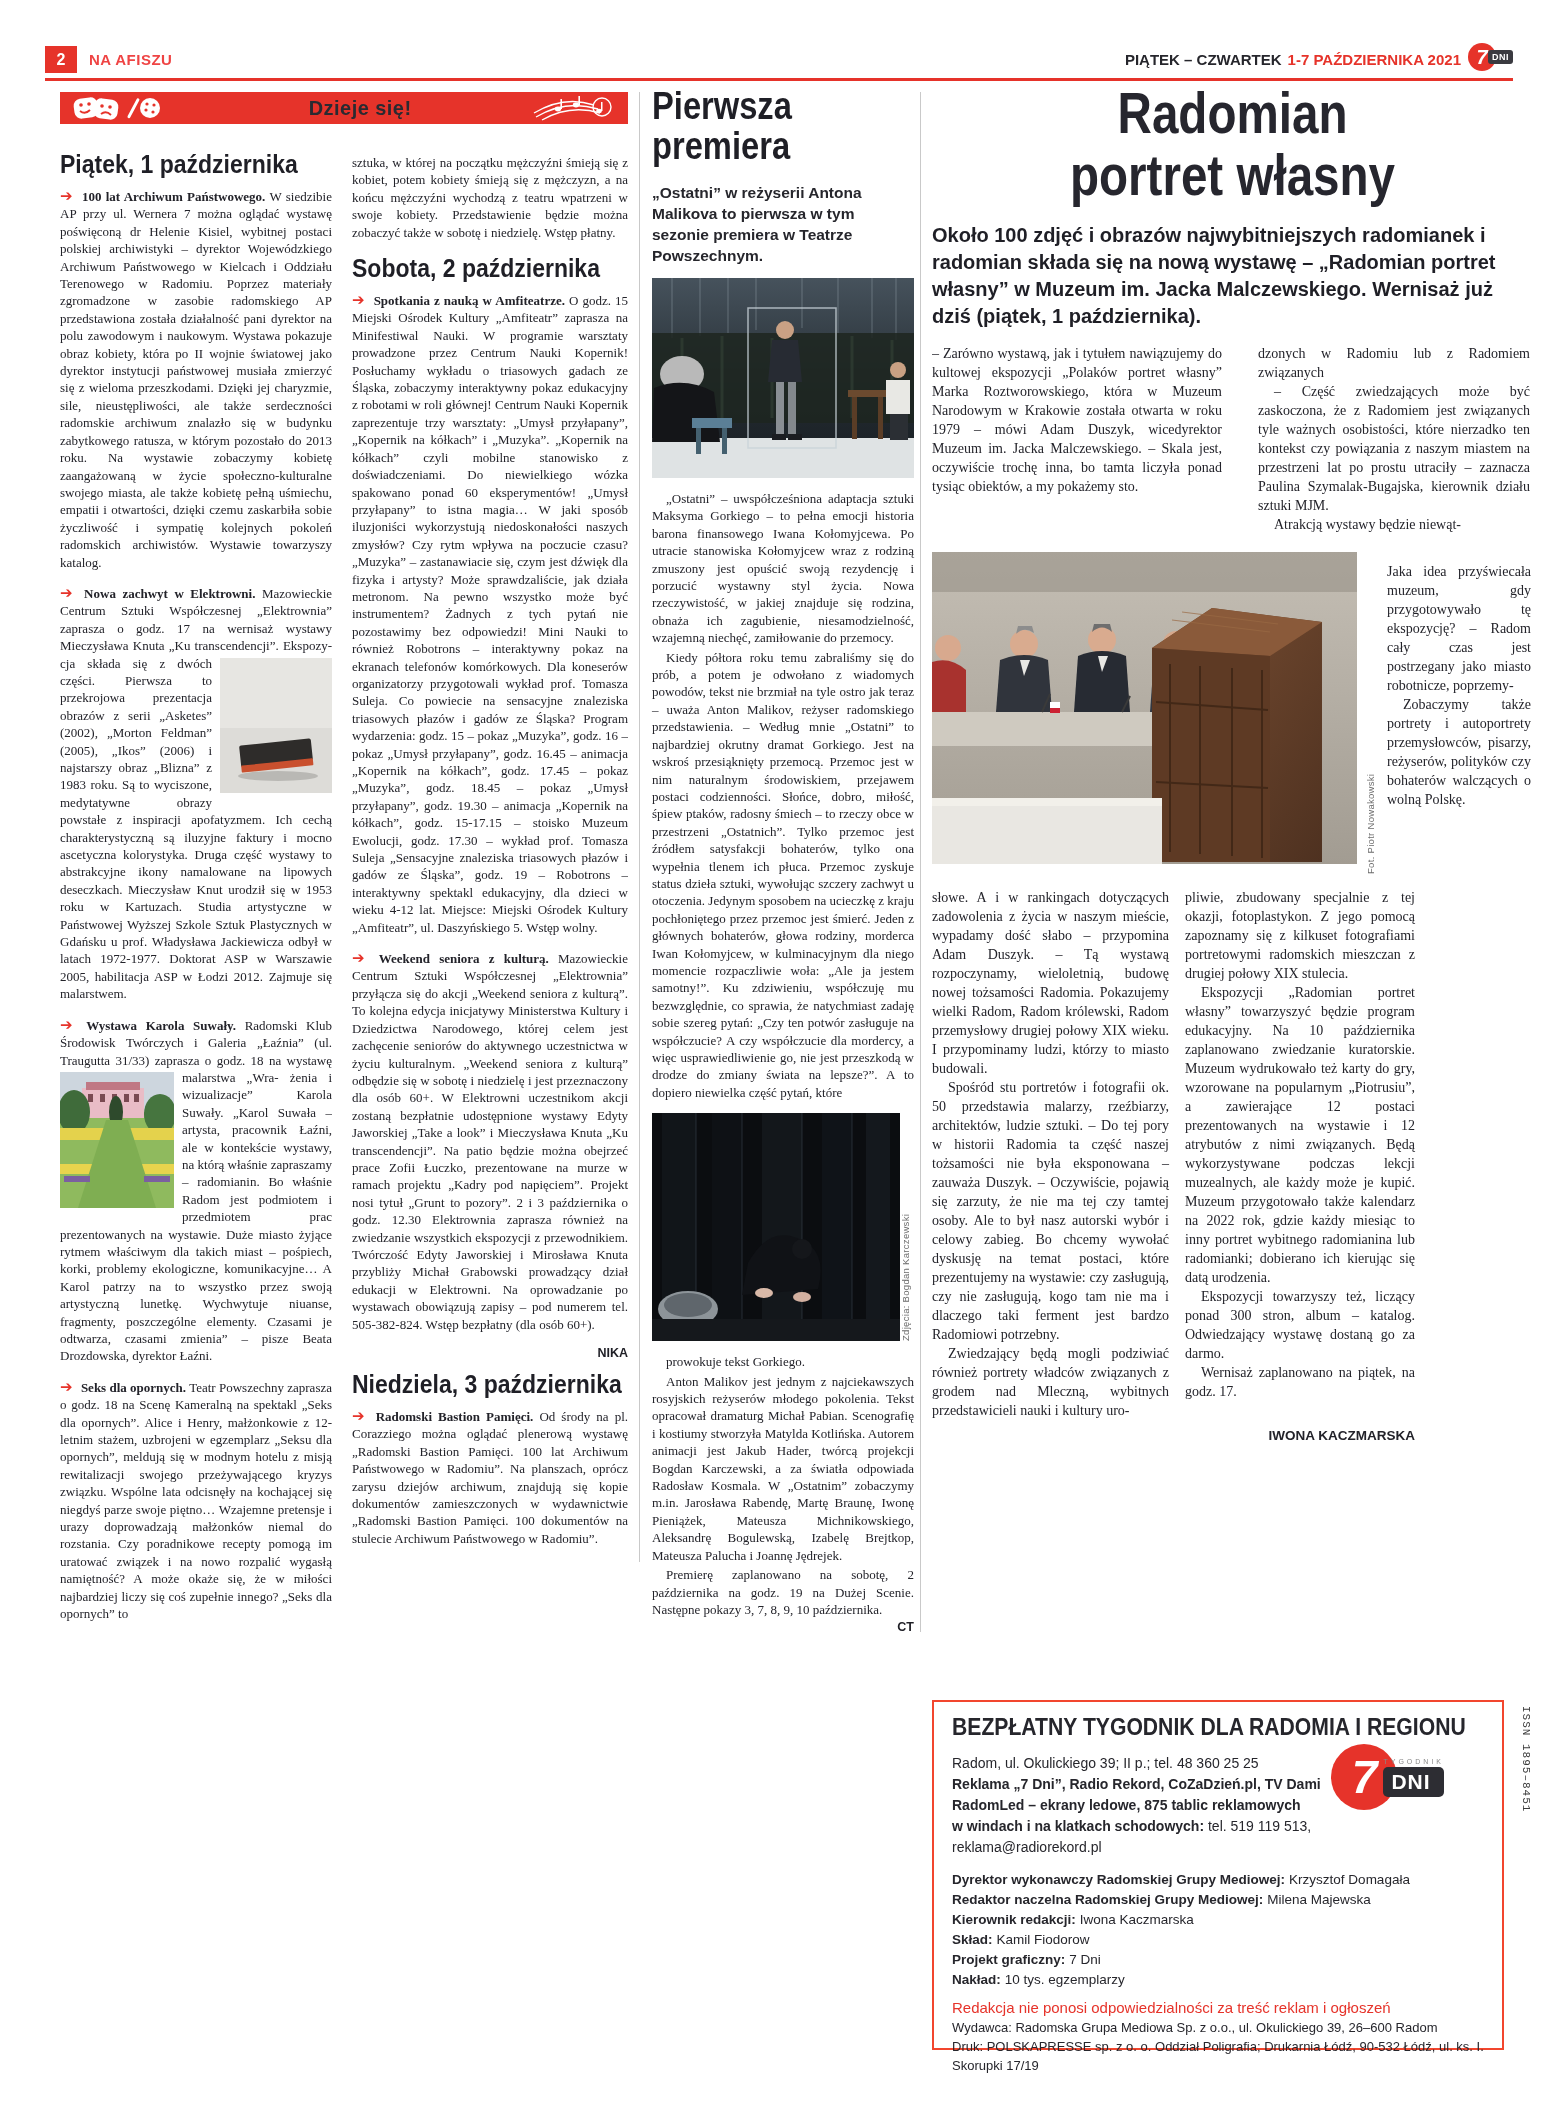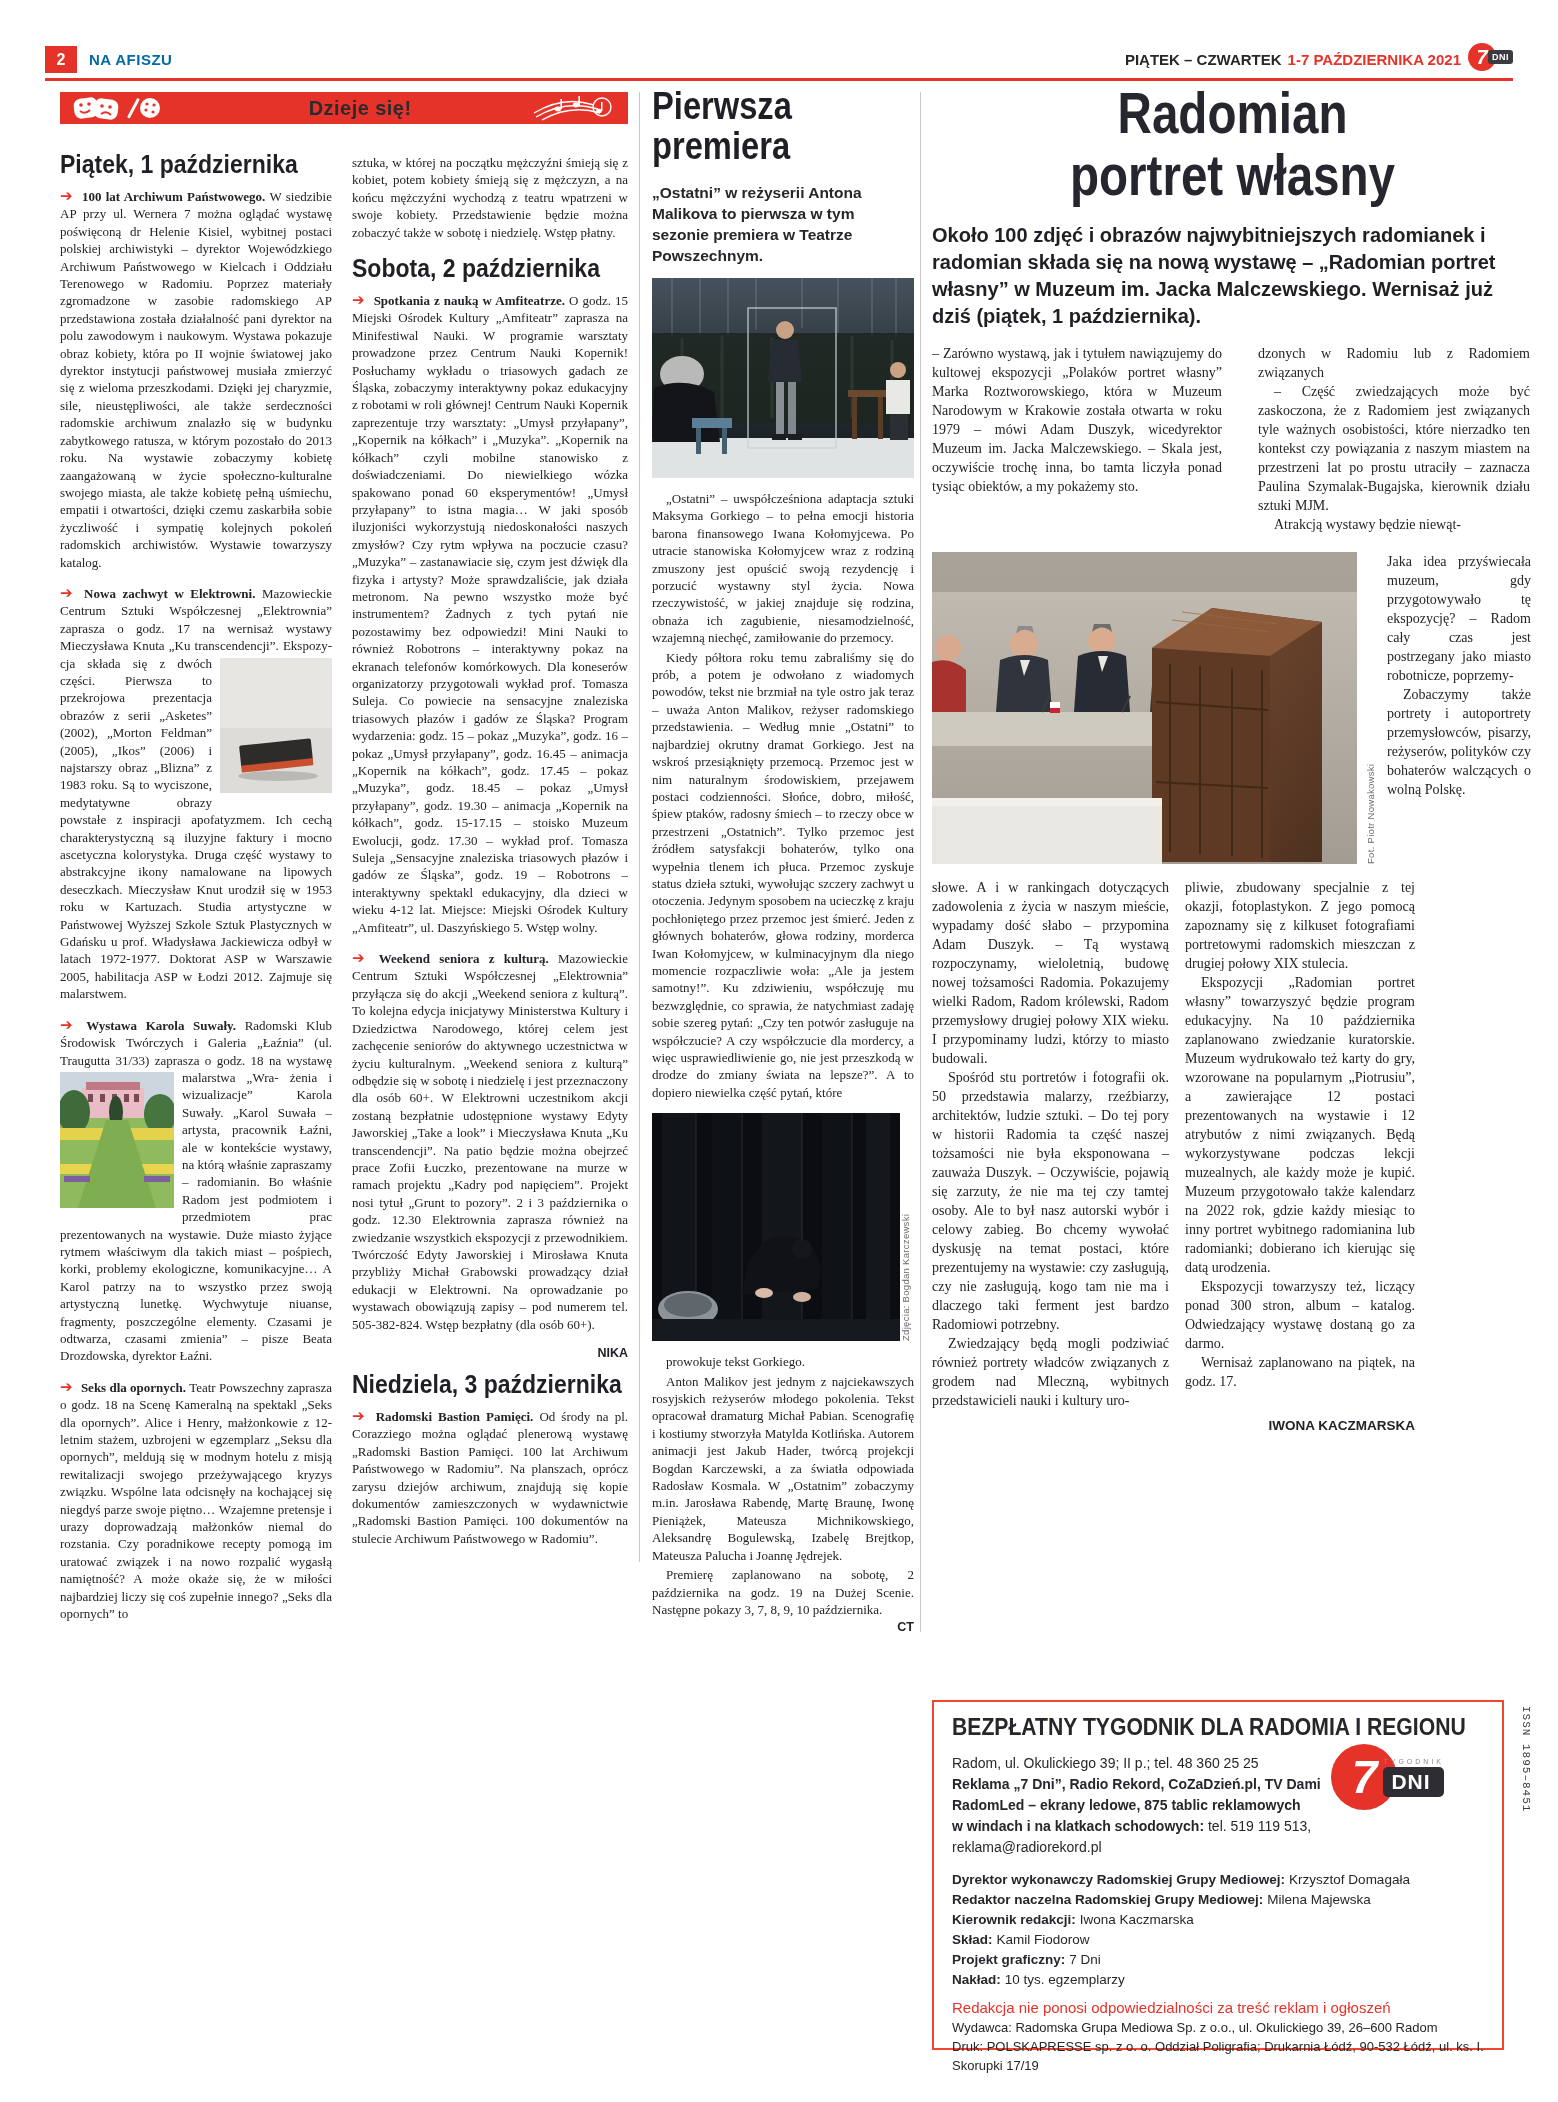--- a/index.html
+++ b/index.html
@@ -3,21 +3,21 @@
 <meta charset="utf-8">
 <style>
   html,body{margin:0;padding:0;background:#9a9a9a;}
   .page{position:relative;width:1558px;height:2102px;background:#ffffff;overflow:hidden;
         font-family:"Liberation Serif",serif;color:#23232a;}
   
   .masthead{position:absolute;left:45px;top:46px;width:1468px;height:28px;}
   .pagenum{position:absolute;left:0;top:0;width:32px;height:27px;background:#e6332a;color:#fff;
            font:bold 16px/27px "Liberation Sans",sans-serif;text-align:center;}
   .section-name{position:absolute;left:44px;top:5px;font:bold 15px "Liberation Sans",sans-serif;
-                letter-spacing:.5px;color:#0369a1;}
+                letter-spacing:.5px;color:#ef4444;}
   .dateline{position:absolute;right:52px;top:5px;font:bold 15px "Liberation Sans",sans-serif;color:#26262c;}
   .dateline .red{color:#e6332a;margin-left:6px;}
   .logo-sm{position:absolute;right:0;top:-3px;display:flex;align-items:center;}
   .logo-circle{width:28px;height:28px;border-radius:50%;background:#e6332a;color:#fff;
                font:italic bold 20px/28px "Liberation Sans",sans-serif;text-align:center;}
   .logo-dni{margin-left:-8px;background:#3a3a40;color:#fff;border-radius:3px;padding:1px 4px;
             font:bold 9px/12px "Liberation Sans",sans-serif;letter-spacing:.5px;}
   .red-rule{position:absolute;left:45px;top:78px;width:1468px;height:3px;background:#e6332a;}
   
   .banner{position:absolute;left:60px;top:92px;width:568px;height:32px;background:#e6332a;
@@ -51,21 +51,21 @@
   .feat-h{font:800 58px/62px "Liberation Sans",sans-serif;color:#26262e;text-align:center;
           transform:scaleX(.82);}
   .feat-lead{margin-top:16px;font:600 20px/27px "Liberation Sans",sans-serif;color:#1f1f26;}
   .feat-body{font-size:14px;line-height:19px;text-align:justify;}
   .feat-body p{margin:0;text-indent:16px;}
   .feat-body p.noind{text-indent:0;}
   .toprow{display:flex;gap:36px;margin-top:14px;}
   .tcol-a{width:290px;height:198px;overflow:hidden;}
   .tcol-b{width:272px;height:198px;overflow:hidden;}
   .photorow{display:flex;margin-top:10px;gap:8px;}
-  .narrowcol{width:144px;height:312px;overflow:hidden;}
+  .narrowcol{width:144px;height:312px;overflow:hidden;margin-top:10px;}
   .bottomrow{display:flex;gap:16px;margin-top:14px;}
   .bcol-x{width:237px;} .bcol-y{width:230px;}
   .feat-sig{width:483px;text-align:right;font:bold 13.5px "Liberation Sans",sans-serif;margin-top:8px;}
   
   .infobox{position:absolute;left:932px;top:1700px;width:572px;height:350px;border:2.5px solid #f2462e;
            box-sizing:border-box;padding:12px 18px;font-family:"Liberation Sans",sans-serif;color:#26262c;}
   .ib-title{font:800 23px "Liberation Sans",sans-serif;transform:scaleX(.92);transform-origin:left;
             white-space:nowrap;margin-bottom:12px;}
   .ib-line{font-size:14px;line-height:21px;}
   .ib-bold{font-weight:bold;}

